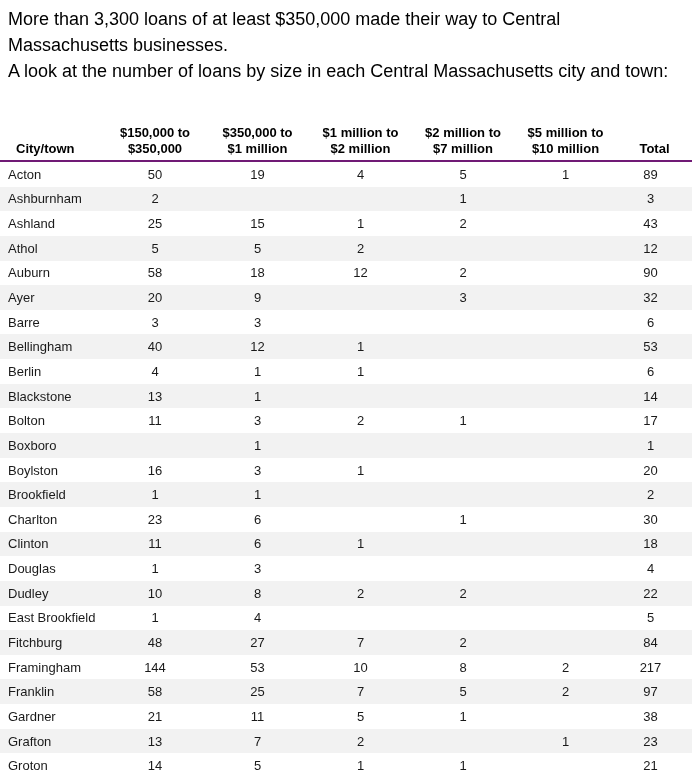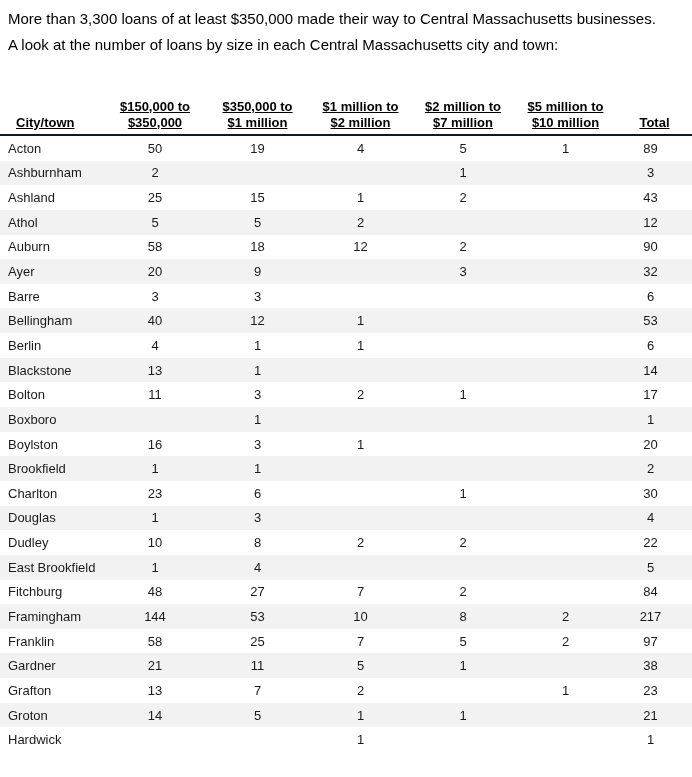--- a/index.html
+++ b/index.html
@@ -4,40 +4,39 @@
 <style>
   html, body { margin: 0; padding: 0; }
   body {
     width: 692px; height: 777px; overflow: hidden;
     background: #ffffff;
     font-family: "Liberation Sans", sans-serif;
     color: #000000;
   }
   .intro {
     padding: 6px 8px 0 8px;
-    font-size: 15px;
+    font-size: 18px;
     line-height: 26px;
     color: #000000;
   }
   table.loans-table {
     border-collapse: collapse;
     table-layout: fixed;
     width: 692px;
     margin-top: 41px;
   }
   thead th {
     font-size: 13px;
     line-height: 16px;
     font-weight: bold;
     color: #000000;
     text-align: center;
     vertical-align: bottom;
     padding: 0 0 3px 0;
-    border-bottom: 2px solid #0f172a;
-    text-decoration: underline;
+    border-bottom: 2px solid #701a75;
   }
   thead th.col-city {
     text-align: left;
     padding-left: 16px;
   }
   thead th.col-total {
     padding-right: 0;
   }
   tbody td {
     font-size: 13px;
@@ -216,20 +215,29 @@
         <tr>
           <td class="cell-city">Charlton</td>
           <td>23</td>
           <td>6</td>
           <td></td>
           <td>1</td>
           <td></td>
           <td class="cell-total">30</td>
         </tr>
         <tr>
+          <td class="cell-city">Clinton</td>
+          <td>11</td>
+          <td>6</td>
+          <td>1</td>
+          <td></td>
+          <td></td>
+          <td class="cell-total">18</td>
+        </tr>
+        <tr>
           <td class="cell-city">Douglas</td>
           <td>1</td>
           <td>3</td>
           <td></td>
           <td></td>
           <td></td>
           <td class="cell-total">4</td>
         </tr>
         <tr>
           <td class="cell-city">Dudley</td>

